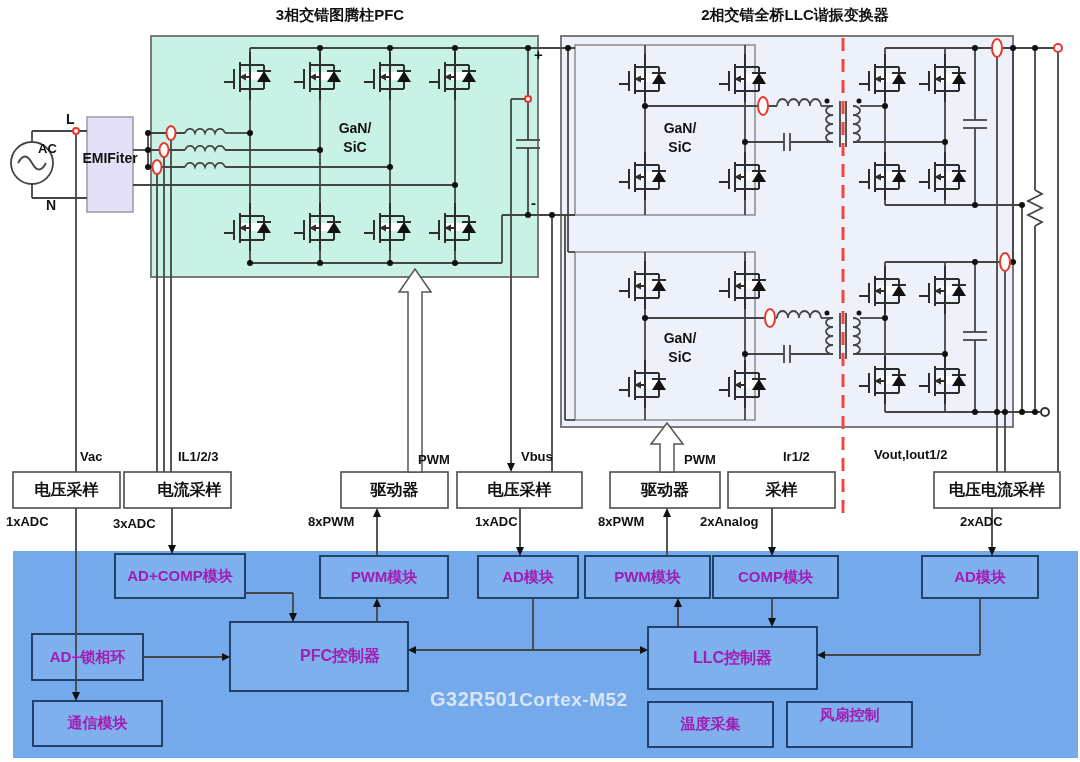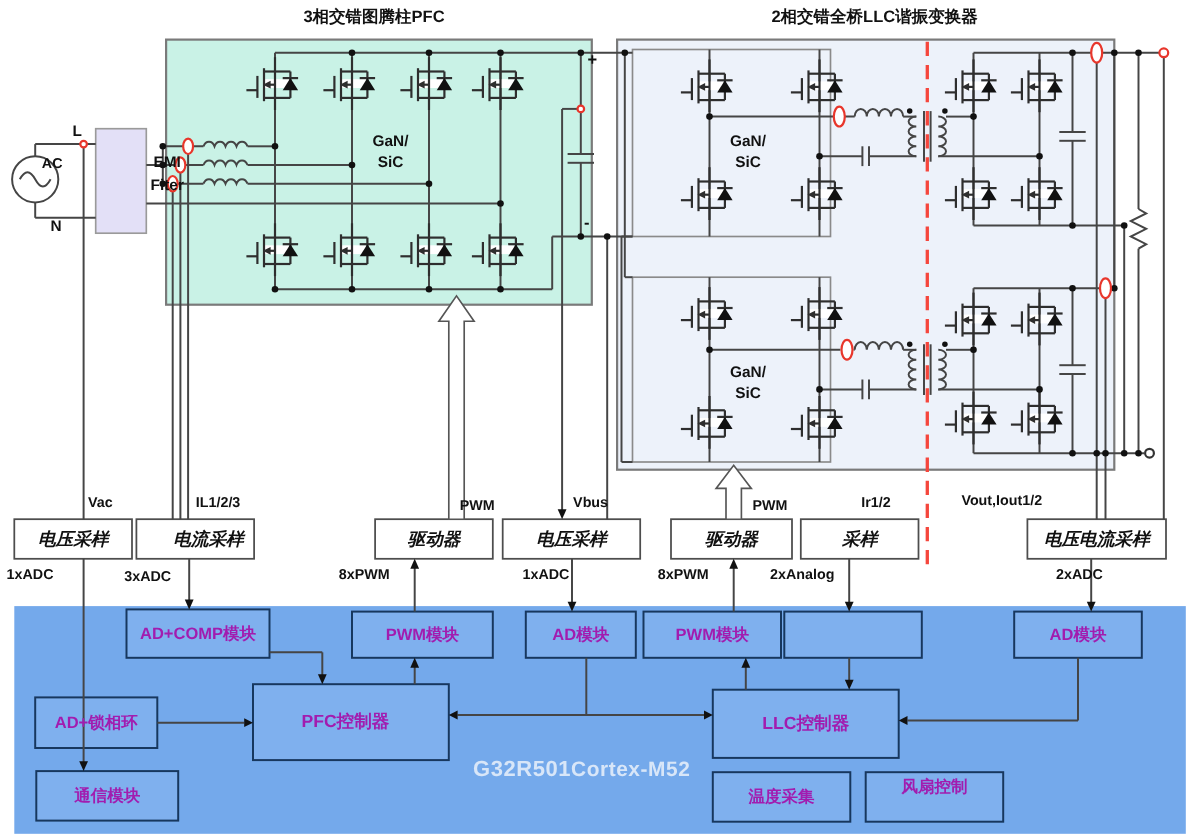--- a/index.html
+++ b/index.html
@@ -1,29 +1,29 @@
 <!DOCTYPE html>
 <html style="--teal: #c9f2e6; --llc: #edf2fa; --mcu: #74a9eb; --module: #7fb0ee; --emi: #e3e0f7; --red: #e8362b; --wire: #454545; --chip_text: #d8e6f8;"><head>
 <meta charset="utf-8">
 <style>
   html,body{margin:0;padding:0;background:#ffffff;}
   #stage{position:relative;width:1080px;height:762px;background:#fff;overflow:hidden;
          font-family:"Liberation Sans","DejaVu Sans",sans-serif;}
   #wires{position:absolute;left:0;top:0;z-index:1;}
   .txt{position:absolute;z-index:2;color:#111;white-space:nowrap;}
   .title{font-size:15px;font-weight:600;text-align:center;}
-  .boxlabel{display:flex;align-items:center;justify-content:center;font-size:16px;font-weight:700;font-style:italic;}
+  .boxlabel{display:flex;align-items:center;justify-content:center;font-size:16px;font-weight:700;}
   .modlabel{display:flex;align-items:center;justify-content:center;font-size:15px;font-weight:700;color:#a21caf;}
   .ctrllabel{font-size:16px;}
   .sig{font-size:13px;font-weight:700;}
   .io{font-size:13px;font-weight:700;}
   .tech{display:flex;flex-direction:column;align-items:center;justify-content:center;
         font-size:14px;font-weight:600;line-height:19px;}
-  .emitext{display:flex;flex-direction:column;align-items:center;justify-content:center;
-        font-size:14px;font-weight:700;line-height:21px;margin-left:42px;}
+  .emitext{display:flex;flex-direction:row;align-items:center;justify-content:center;
+        font-size:14px;font-weight:700;line-height:21px;}
   .chip{display:flex;flex-direction:row;align-items:center;text-align:center;
         color:var(--chip_text,#d8e6f8);font-weight:700;line-height:23px;}
   .chip .l1{font-size:20px;letter-spacing:0.5px;}
   .chip .l2{font-size:19px;letter-spacing:0.5px;}
   .pm{font-size:15px;font-weight:600;}
 </style>
 </head>
 <body>
 
 <div id="stage">
@@ -382,23 +382,24 @@
 <div class="txt io" style="left:308px;top:514px;">8xPWM</div>
 <div class="txt io" style="left:475px;top:514px;">1xADC</div>
 <div class="txt io" style="left:598px;top:514px;">8xPWM</div>
 <div class="txt io" style="left:700px;top:514px;">2xAnalog</div>
 <div class="txt io" style="left:960px;top:514px;">2xADC</div>
 
 <div class="txt modlabel" style="left:115px;top:554px;width:130px;height:44px;">AD+COMP模块</div>
 <div class="txt modlabel" style="left:320px;top:556px;width:128px;height:42px;">PWM模块</div>
 <div class="txt modlabel" style="left:478px;top:556px;width:100px;height:42px;">AD模块</div>
 <div class="txt modlabel" style="left:585px;top:556px;width:125px;height:42px;">PWM模块</div>
+<div class="txt modlabel" style="left:713px;top:556px;width:125px;height:42px;">COMP模块</div>
 <div class="txt modlabel" style="left:922px;top:556px;width:116px;height:42px;">AD模块</div>
 <div class="txt modlabel" style="left:32px;top:634px;width:111px;height:46px;">AD+锁相环</div>
-<div class="txt modlabel ctrllabel" style="left:230px;top:622px;width:168px;height:69px;">PFC控制器</div>
+<div class="txt modlabel ctrllabel" style="left:230px;top:622px;width:168px;height:69px;padding-left:26px;">PFC控制器</div>
 <div class="txt modlabel" style="left:33px;top:701px;width:129px;height:45px;">通信模块</div>
 <div class="txt modlabel ctrllabel" style="left:648px;top:627px;width:169px;height:62px;">LLC控制器</div>
 <div class="txt modlabel" style="left:648px;top:702px;width:125px;height:45px;">温度采集</div>
 <div class="txt modlabel" style="left:787px;top:702px;width:125px;height:27px;">风扇控制</div>
 
 <div class="txt chip" style="left:430px;top:688px;width:200px;">
   <span class="l1">G32R501</span>
   <span class="l2">Cortex-M52</span>
 </div>
 

